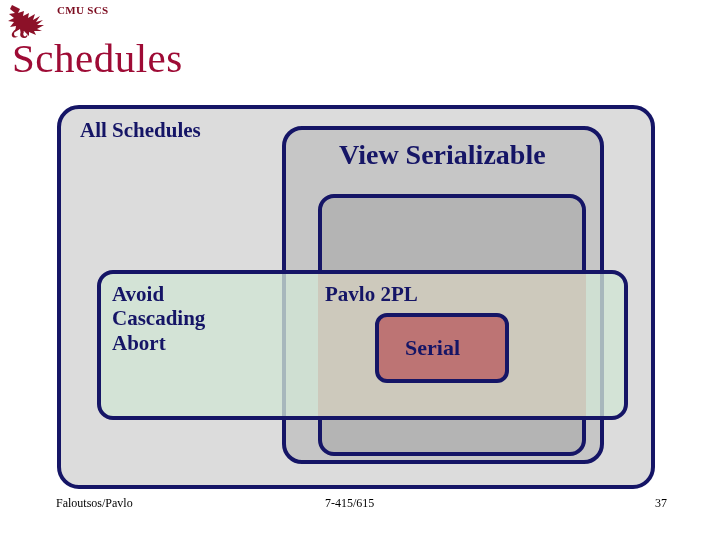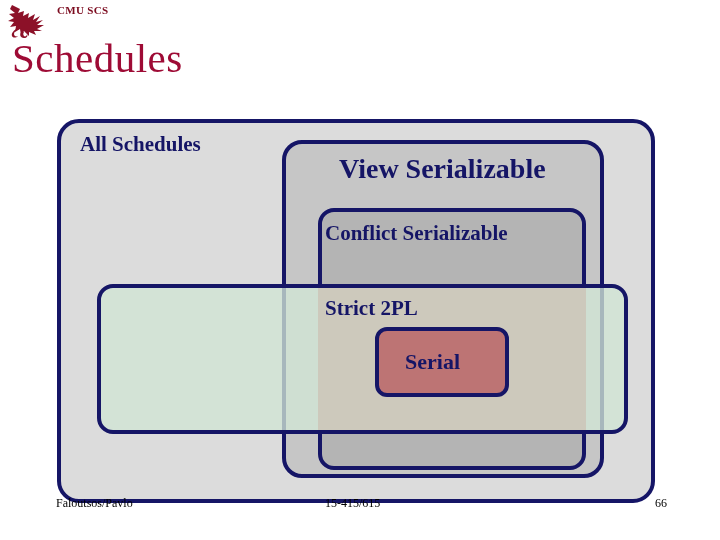--- a/index.html
+++ b/index.html
@@ -18,21 +18,21 @@
     font-weight:bold;font-size:11px;color:#7b0a1e;letter-spacing:.3px;
   }
 
   #slide-title{
     position:absolute;left:12px;top:34px;width:720px;text-align:left;
     font-family:"Liberation Serif", serif;
     font-size:41px;color:#9e0b35;letter-spacing:.5px;
   }
 
   
-  #diagram{position:absolute;left:0;top:16px;width:720px;height:476px;}
+  #diagram{position:absolute;left:0;top:2px;width:720px;height:476px;}
 
   .box{
     position:absolute;
     border:4px solid #151566;
     box-sizing:border-box;
   }
   .lbl{
     position:absolute;
     font-family:"Liberation Serif", serif;
     font-weight:bold;color:#151566;
@@ -110,28 +110,30 @@
 
 <div id="diagram">
 
   <div class="box" id="box-all"></div>
   <div class="lbl" id="lbl-all">All Schedules</div>
 
   <div class="box" id="box-view"></div>
   <div class="lbl" id="lbl-view">View Serializable</div>
 
   <div class="box" id="box-conflict"></div>
-  <div class="lbl" id="lbl-conflict">Conflict Serializable</div>
 
   <div class="box" id="box-strict"></div>
 
   <div class="box" id="box-aca"></div>
+  <div class="lbl" id="lbl-aca">Avoid
+Cascading
+Abort</div>
 
-  <div class="lbl" id="lbl-strict">Strict 2PL</div>
+  <div class="lbl" id="lbl-strict">Pavlo 2PL</div>
 
   <div class="box" id="box-serial"></div>
   <div class="lbl" id="lbl-serial">Serial</div>
 
 </div>
 
 <div class="foot" id="foot-left">Faloutsos/Pavlo</div>
-<div class="foot" id="foot-center">15-415/615</div>
-<div class="foot" id="foot-right">66</div>
+<div class="foot" id="foot-center">7-415/615</div>
+<div class="foot" id="foot-right">37</div>
 
 </body></html>

